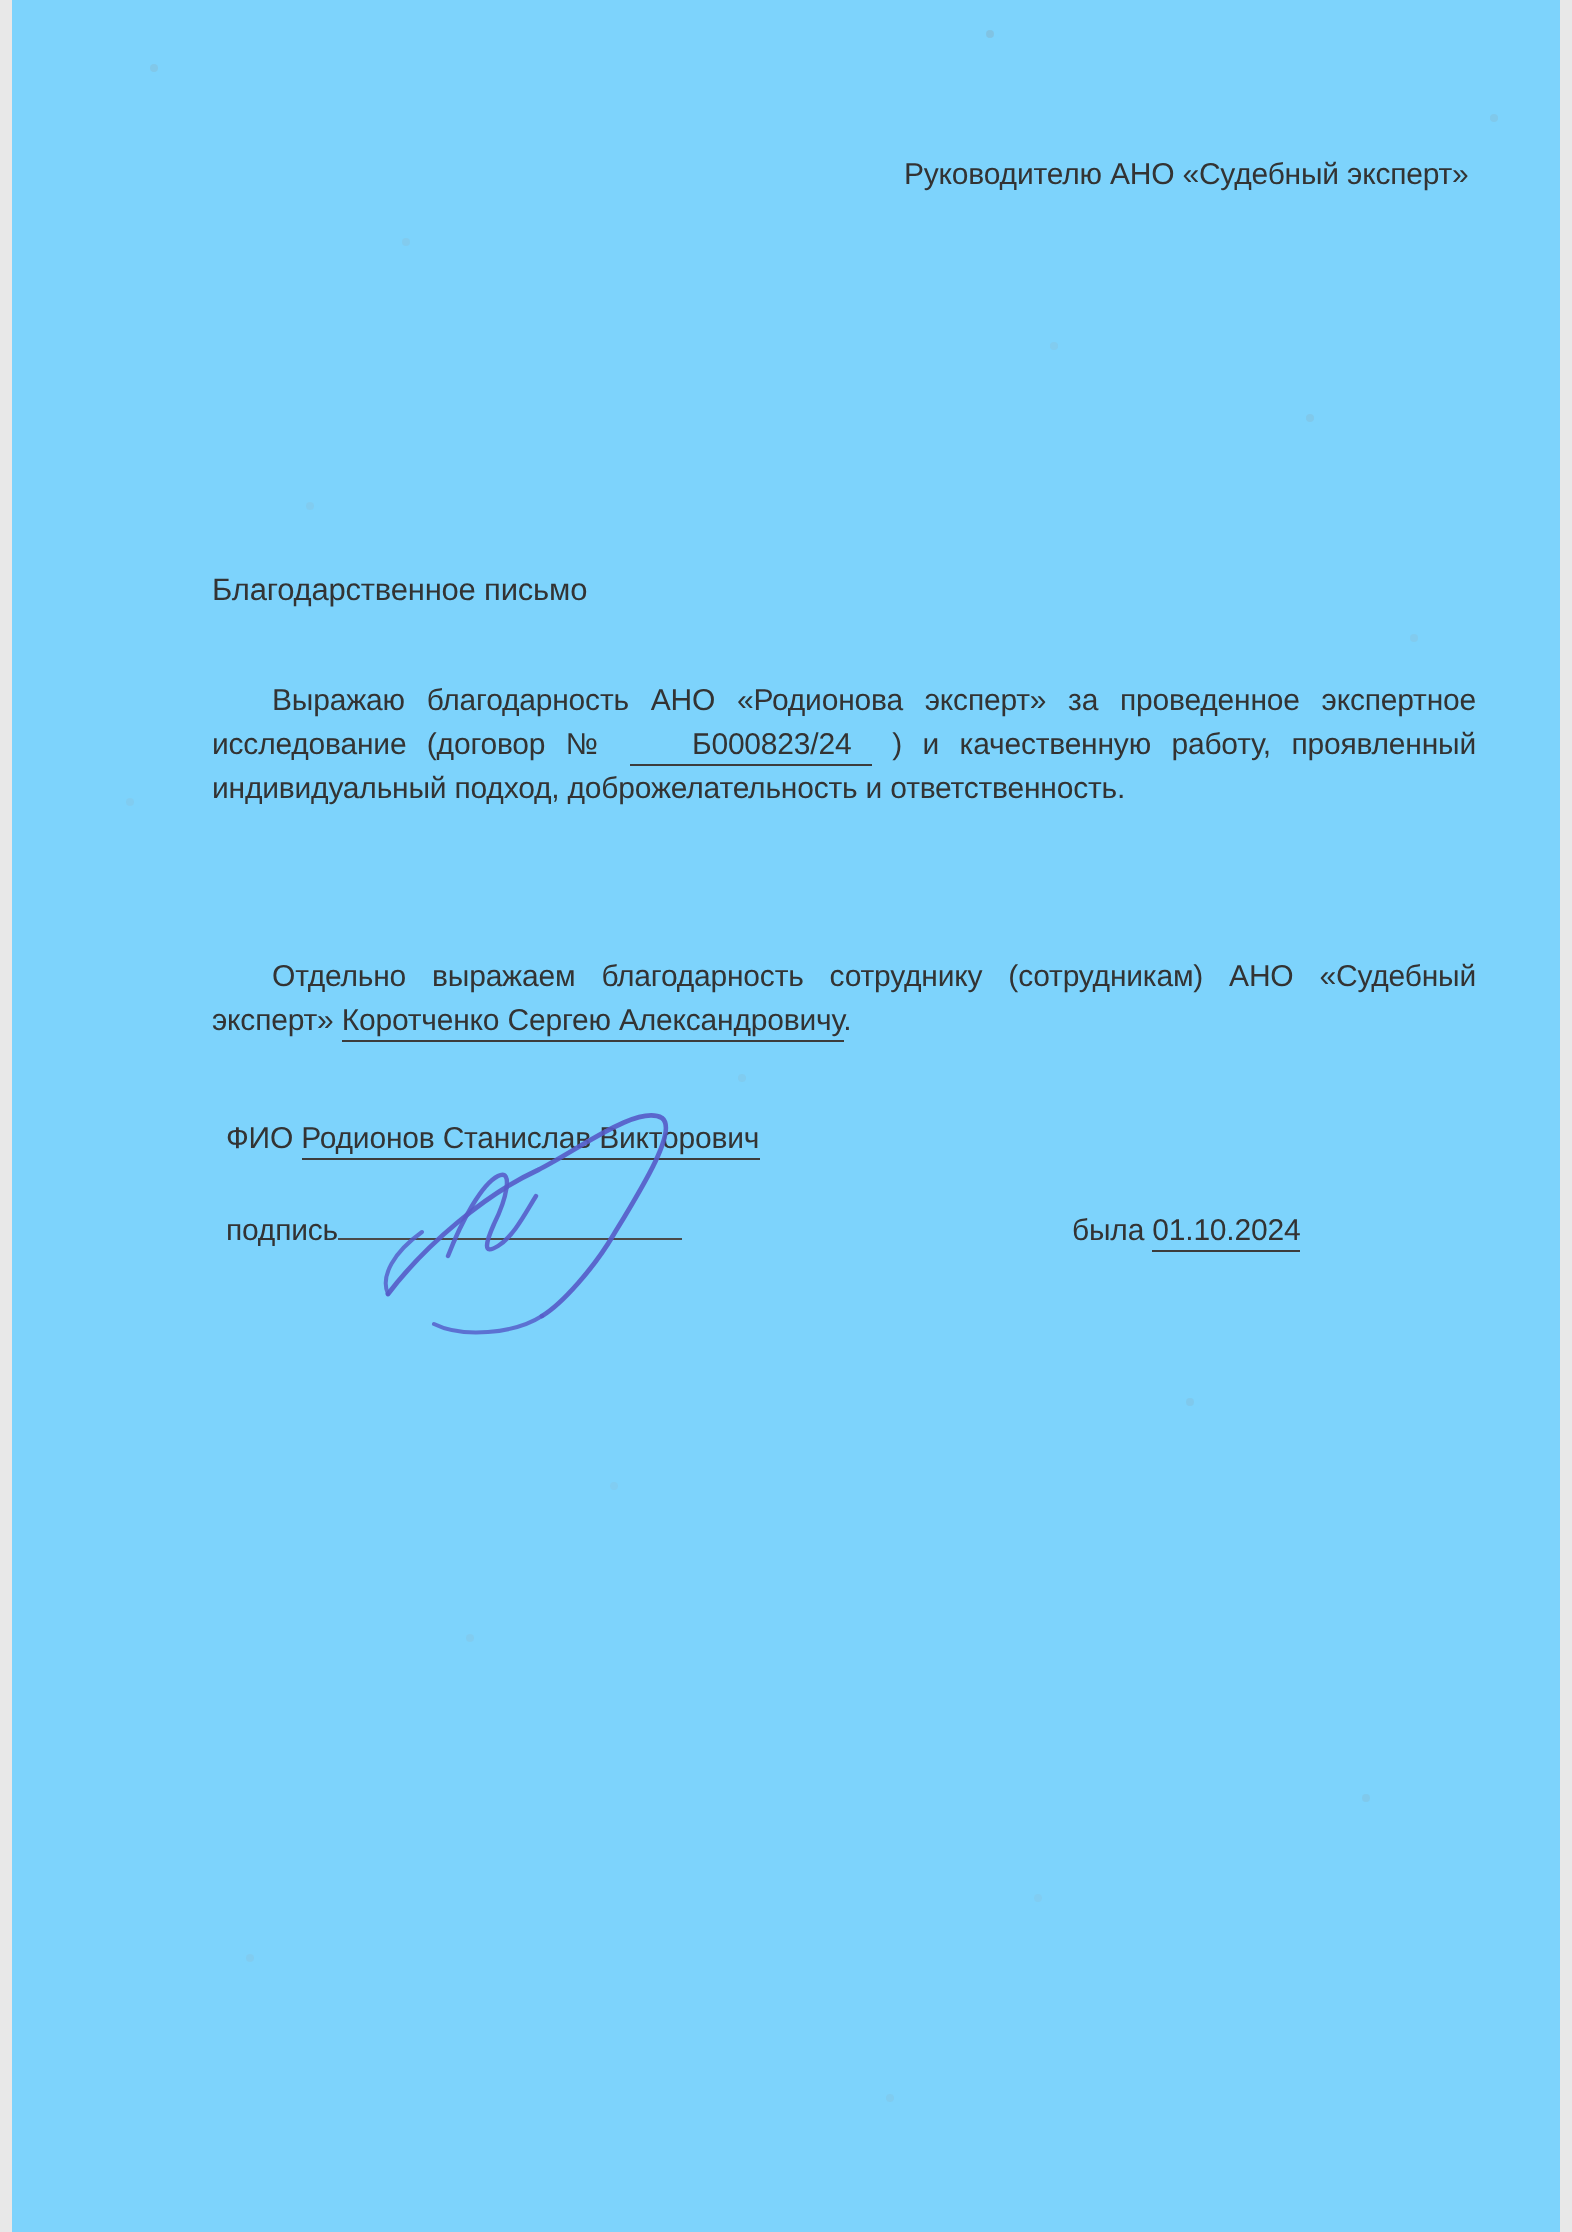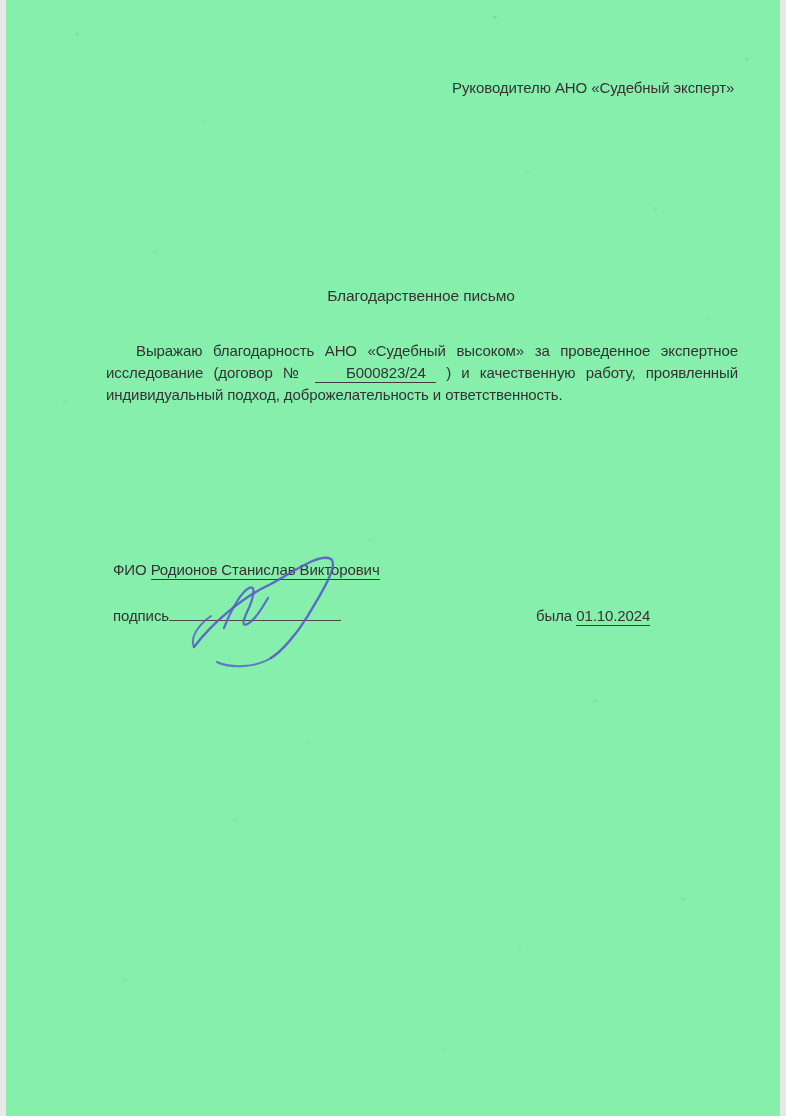--- a/index.html
+++ b/index.html
@@ -1,31 +1,31 @@
 <!DOCTYPE html>
 <html><head>
 <meta charset="utf-8">
 <style>
   * { margin:0; padding:0; box-sizing:border-box; }
   html,body { background:#e8e8e8; }
   .page {
     position:relative;
     width:774px; height:1116px;
-    background:#86efac;
+    background:#7dd3fc;
     font-family:"Liberation Sans", sans-serif;
     color:#333333;
     overflow:hidden;
     margin:0 auto;
   }
   .txt { font-size:15px; line-height:22px; letter-spacing:-0.1px; }
   .abs { position:absolute; }
   .u { border-bottom:1.4px solid #3c3c3c; padding-bottom:1px; }
   .header-line1 { top:77px; left:446px; white-space:nowrap; }
   .header-line2 { top:108px; left:438px; white-space:nowrap; }
-  .doc-title { top:285px; left:100px; width:630px; text-align:center; font-size:15.5px; }
+  .doc-title { top:285px; left:100px; width:630px; font-size:15.5px; }
   .para { left:100px; width:632px; text-align:justify; text-indent:30px; }
   .p1 { top:340px; }
   .p2 { top:414px; }
   .p3 { top:478px; text-indent:30px; }
   .fio-line { top:559px; left:107px; white-space:nowrap; }
   .sig-row { top:605px; left:107px; white-space:nowrap; }
   .sig-blank {
     display:inline-block; width:172px; height:14px;
     border-bottom:1.4px solid #4a4a4a; vertical-align:baseline;
   }
@@ -59,23 +59,24 @@
 
 <div class="page">
 
   <div class="speckles abs"></div>
 
   <div class="txt abs header-line1">Руководителю АНО «Судебный эксперт»</div>
 
 
   <div class="txt abs doc-title">Благодарственное письмо</div>
 
-  <p class="txt abs para p1"><span>Выражаю благодарность АНО «Судебный высоком» за проведенное экспертное исследование (договор № </span><span class="u">&nbsp;&nbsp;&nbsp;Б000823/24&nbsp;</span><span>&nbsp;) и качественную работу, проявленный индивидуальный подход, доброжелательность и ответственность.</span></p>
+  <p class="txt abs para p1"><span>Выражаю благодарность АНО «Родионова эксперт» за проведенное экспертное исследование (договор № </span><span class="u">&nbsp;&nbsp;&nbsp;Б000823/24&nbsp;</span><span>&nbsp;) и качественную работу, проявленный индивидуальный подход, доброжелательность и ответственность.</span></p>
 
 
+  <p class="txt abs para p3"><span>Отдельно выражаем благодарность сотруднику (сотрудникам) АНО «Судебный эксперт» </span><span class="u">Коротченко Сергею Александровичу</span><span>.</span></p>
 
   <div class="txt abs sig-row"><span>подпись</span><span class="sig-blank"></span></div>
 
   <div class="txt abs fio-line"><span>ФИО </span><span class="u">Родионов Станислав Викторович</span></div>
 
   <div class="txt abs date-line"><span>была </span><span class="u">01.10.2024</span></div>
 
   <svg class="abs signature-svg" viewBox="0 0 166 122" aria-hidden="true">
     <path d="M 7 97 C 26 72, 56 47, 82 35 C 102 25, 132 2, 144 9 C 152 15, 134 44, 120 67 C 110 84, 94 102, 84 108" fill="none" stroke-width="2.4" stroke-linecap="round" opacity="0.9" stroke="#565bc8"></path>
     <path d="M 37 78 C 44 60, 54 42, 62 38 C 70 34, 66 50, 60 62 C 56 71, 54 78, 62 73 C 70 68, 76 56, 81 48" fill="none" stroke-width="2.2" stroke-linecap="round" opacity="0.88" stroke="#565bc8"></path>

